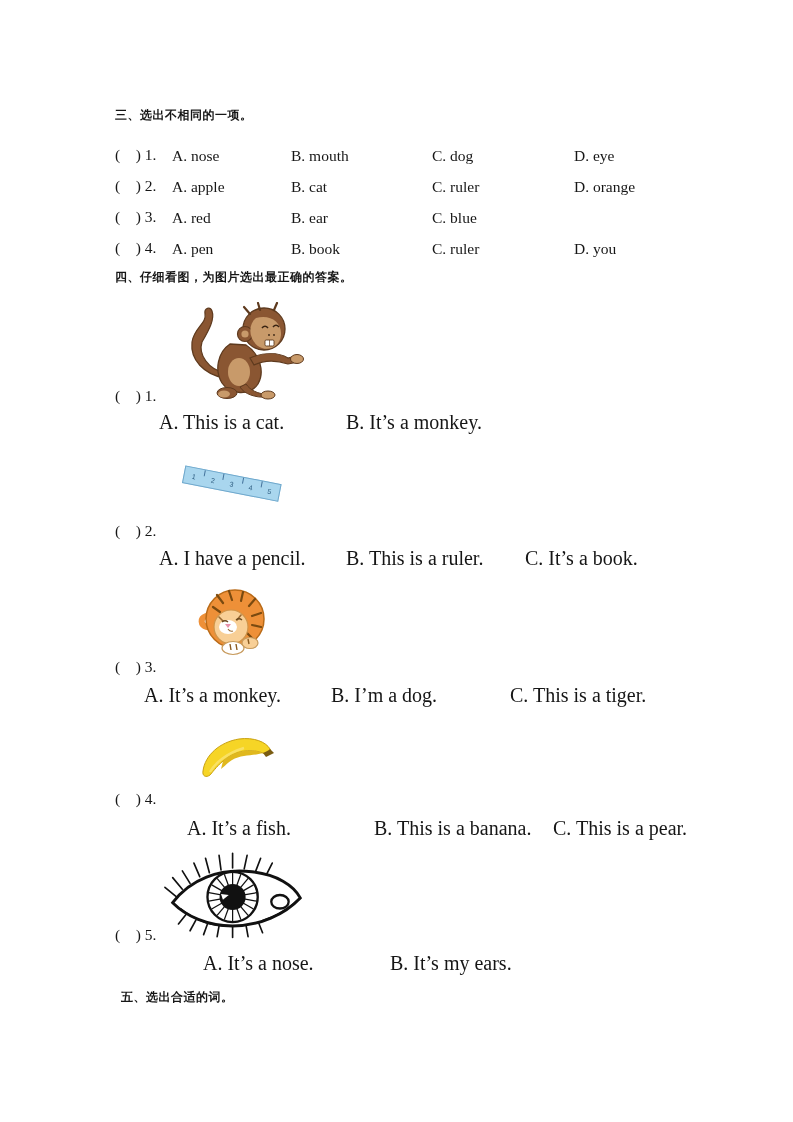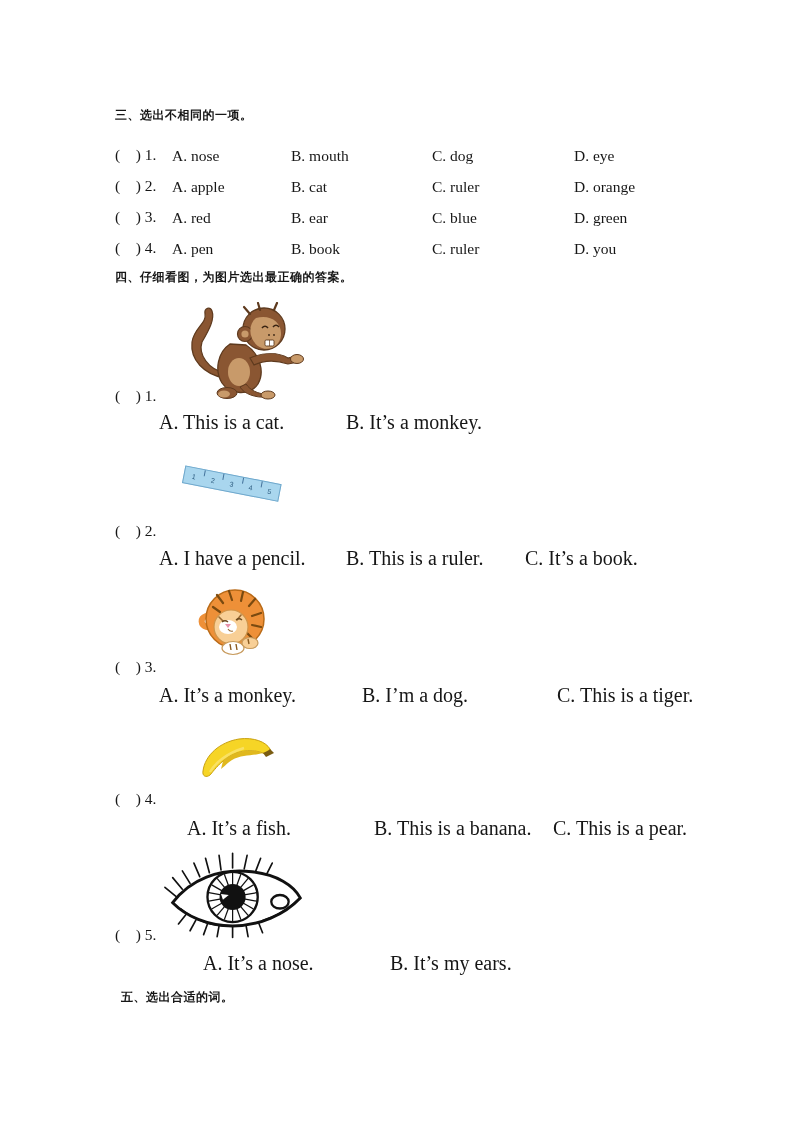--- a/index.html
+++ b/index.html
@@ -45,21 +45,20 @@
     <span class="en">A. apple</span>
     <span class="en">B. cat</span>
     <span class="en">C. ruler</span>
     <span class="en">D. orange</span>
   </div>
   <div class="s3row">
     <span class="en">(　) 3.</span>
     <span class="en">A. red</span>
     <span class="en">B. ear</span>
     <span class="en">C. blue</span>
-    <span class="en">D. green</span>
   </div>
   <div class="s3row">
     <span class="en">(　) 4.</span>
     <span class="en">A. pen</span>
     <span class="en">B. book</span>
     <span class="en">C. ruler</span>
     <span class="en">D. you</span>
   </div>
 </div>
 
@@ -130,21 +129,21 @@
     <ellipse cx="31" cy="44" rx="9" ry="7" fill="#ffffff"></ellipse>
     <path d="M28,41 l6,0 l-3,4 Z" fill="#e791ab"></path>
     <path d="M25,39 q3,-2.5 6,0 M39,37 q3,-2.5 6,0" stroke="#6b4a20" stroke-width="1.4" fill="none"></path>
     <path d="M31,46 q2,3 5,2" stroke="#9a6a33" stroke-width="1.1" fill="none"></path>
     <ellipse cx="36" cy="65" rx="11" ry="6.5" fill="#ffffff" stroke="#c79a5c" stroke-width="1.2"></ellipse>
     <ellipse cx="53" cy="60" rx="8" ry="5.5" fill="#f8cf96" stroke="#c79a5c" stroke-width="1.2"></ellipse>
     <path d="M33,61 l1,6 M39,61 l1,6 M51,56 l1,5" stroke="#8a5a20" stroke-width="1.4"></path>
   </svg>
 </div>
 <div class="abs qprefix" style="left:115px; top:657px;">(　) 3.</div>
-<div class="abs optrow" style="left:159px; top:684px;gap:16px;">
+<div class="abs optrow" style="left:144px; top:684px;">
   <span>A. It’s a monkey.</span>
   <span>B. I’m a dog.</span>
   <span>C. This is a tiger.</span>
 </div>
 
 <div class="abs imgbox" style="left:198px; top:735px;">
   <svg width="78" height="46" viewBox="0 0 78 46">
     <path d="M5,36 C7,20 22,7 41,4 C56,2 68,7 72,14 C74,18 70,20 65,18 C52,13 36,16 25,26 C18,32 14,38 12,40 C8,43 4,41 5,36 Z" fill="#f6d526" stroke="#c9a111" stroke-width="1"></path>
     <path d="M25,26 C36,16 52,13 65,18 C56,21 44,19 34,25 C29,28 26,32 23,34 Z" fill="#e0b81e"></path>
     <path d="M65,18 C68,17 71,15 72,14 L76,18 L68,22 Z" fill="#7a5c12"></path>

